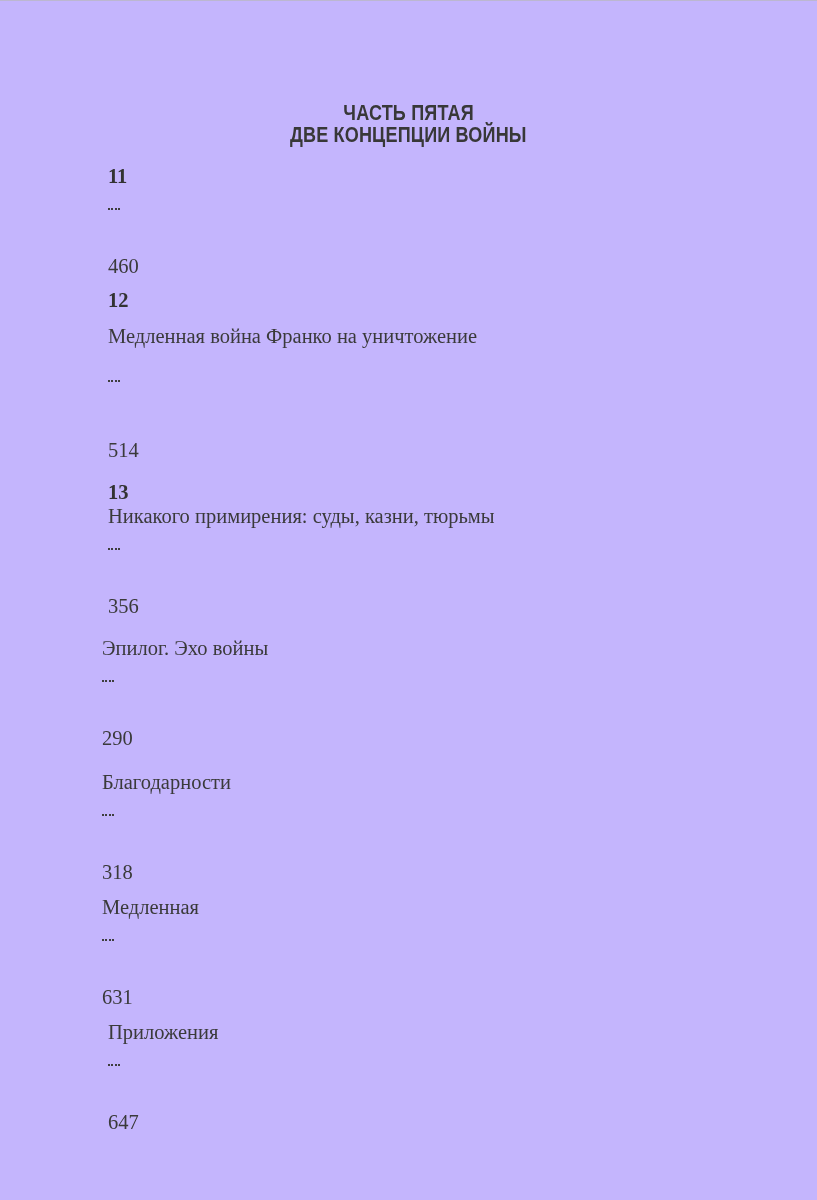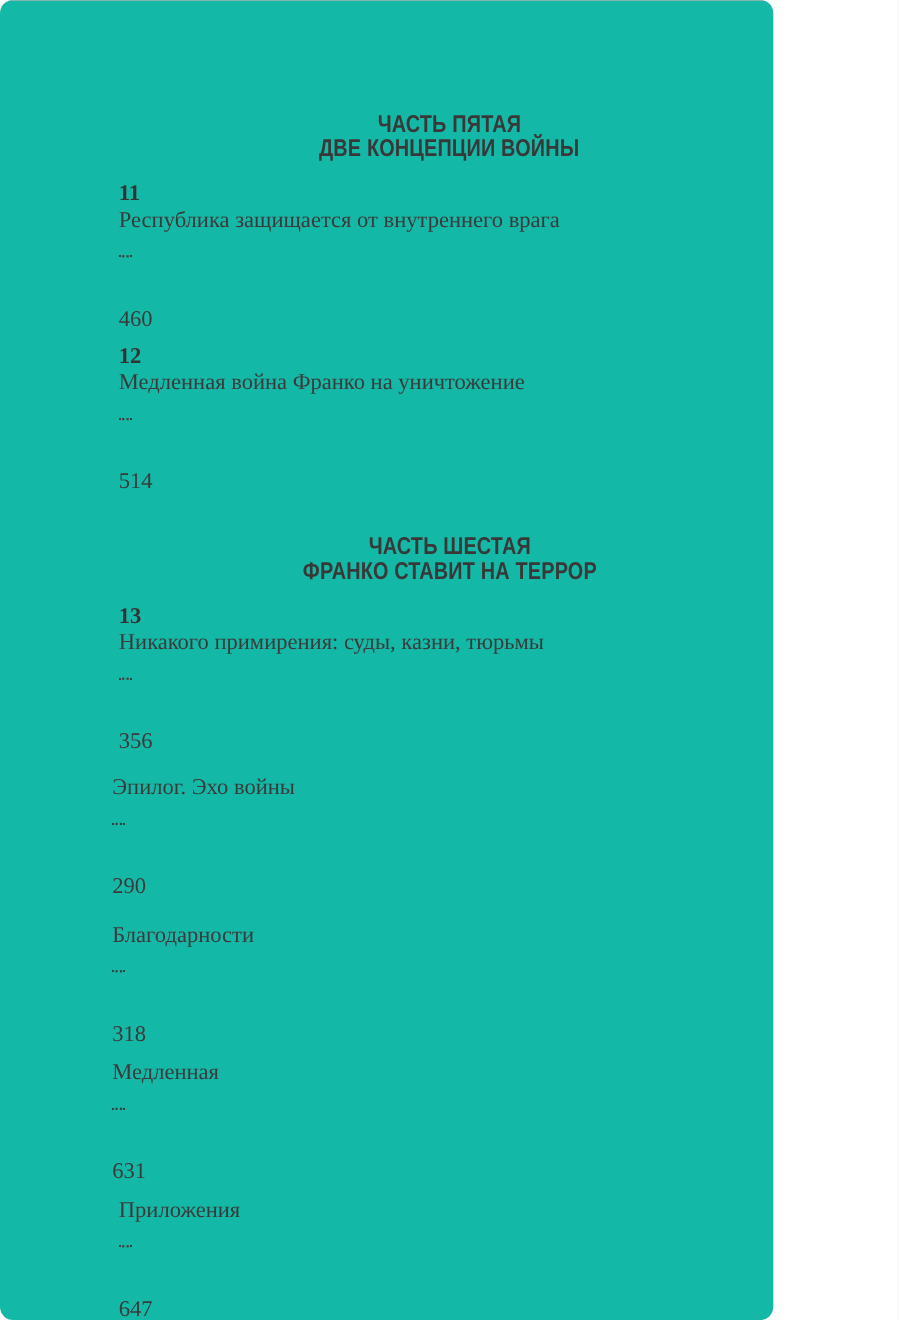--- a/index.html
+++ b/index.html
@@ -2,27 +2,26 @@
 <html><head>
 <meta charset="utf-8">
 <style>
   html, body {
     margin: 0;
     padding: 0;
     background: #ffffff;
   }
   .page {
     position: relative;
-    width: 703px;
+    width: 817px;
     height: 1200px;
-    background: #14b8a6;
+    background: #c4b5fd;
     overflow: hidden;
     font-family: "Liberation Serif", "DejaVu Serif", serif;
     color: #3a3a3a;
-    border-radius: 12px;
   }
   .scan-edge {
     position: absolute;
     top: 0; left: 0;
     width: 100%;
     height: 1px;
     background: #b9b9b9;
     opacity: 0.65;
   }
   .content {
@@ -52,21 +51,21 @@
 
   .toc-row {
     display: flex;
     align-items: baseline;
     font-size: 20.5px;
     line-height: 24px;
     margin: 0;
     flex-direction: column;
   }
   .mt-entries  { margin-top: 18px; }
-  .mt-row      { margin-top: 10px; }
+  .mt-row      { margin-top: 10px; gap: 12px; }
   .mt-epilog   { margin-top: 18px; }
   .mt-backgap  { margin-top: 20px; }
   .mt-back     { margin-top: 11px; }
 
   .toc-num {
     flex: none;
     width: 37px;
     font-weight: bold;
     color: #333333;
   }
@@ -95,36 +94,31 @@
 
   <div class="content">
 
     <div class="part-heading heading-first">
       <div class="ph-line"><span class="condense">ЧАСТЬ ПЯТАЯ</span></div>
       <div class="ph-line"><span class="condense">ДВЕ КОНЦЕПЦИИ ВОЙНЫ</span></div>
     </div>
 
     <div class="toc-row mt-entries">
       <span class="toc-num">11</span>
-      <span class="toc-title">Республика защищается от внутреннего врага</span>
       <span class="toc-dots gap"></span>
       <span class="toc-page">460</span>
     </div>
 
     <div class="toc-row mt-row">
       <span class="toc-num">12</span>
       <span class="toc-title">Медленная война Франко на уничтожение</span>
       <span class="toc-dots gap"></span>
       <span class="toc-page">514</span>
     </div>
 
-    <div class="part-heading heading-next">
-      <div class="ph-line"><span class="condense">ЧАСТЬ ШЕСТАЯ</span></div>
-      <div class="ph-line"><span class="condense">ФРАНКО СТАВИТ НА ТЕРРОР</span></div>
-    </div>
 
     <div class="toc-row mt-entries">
       <span class="toc-num">13</span>
       <span class="toc-title">Никакого примирения: суды, казни, тюрьмы</span>
       <span class="toc-dots gap"></span>
       <span class="toc-page">356</span>
     </div>
 
     <div class="toc-row mt-epilog">
       <span class="toc-title">Эпилог. Эхо войны</span>

